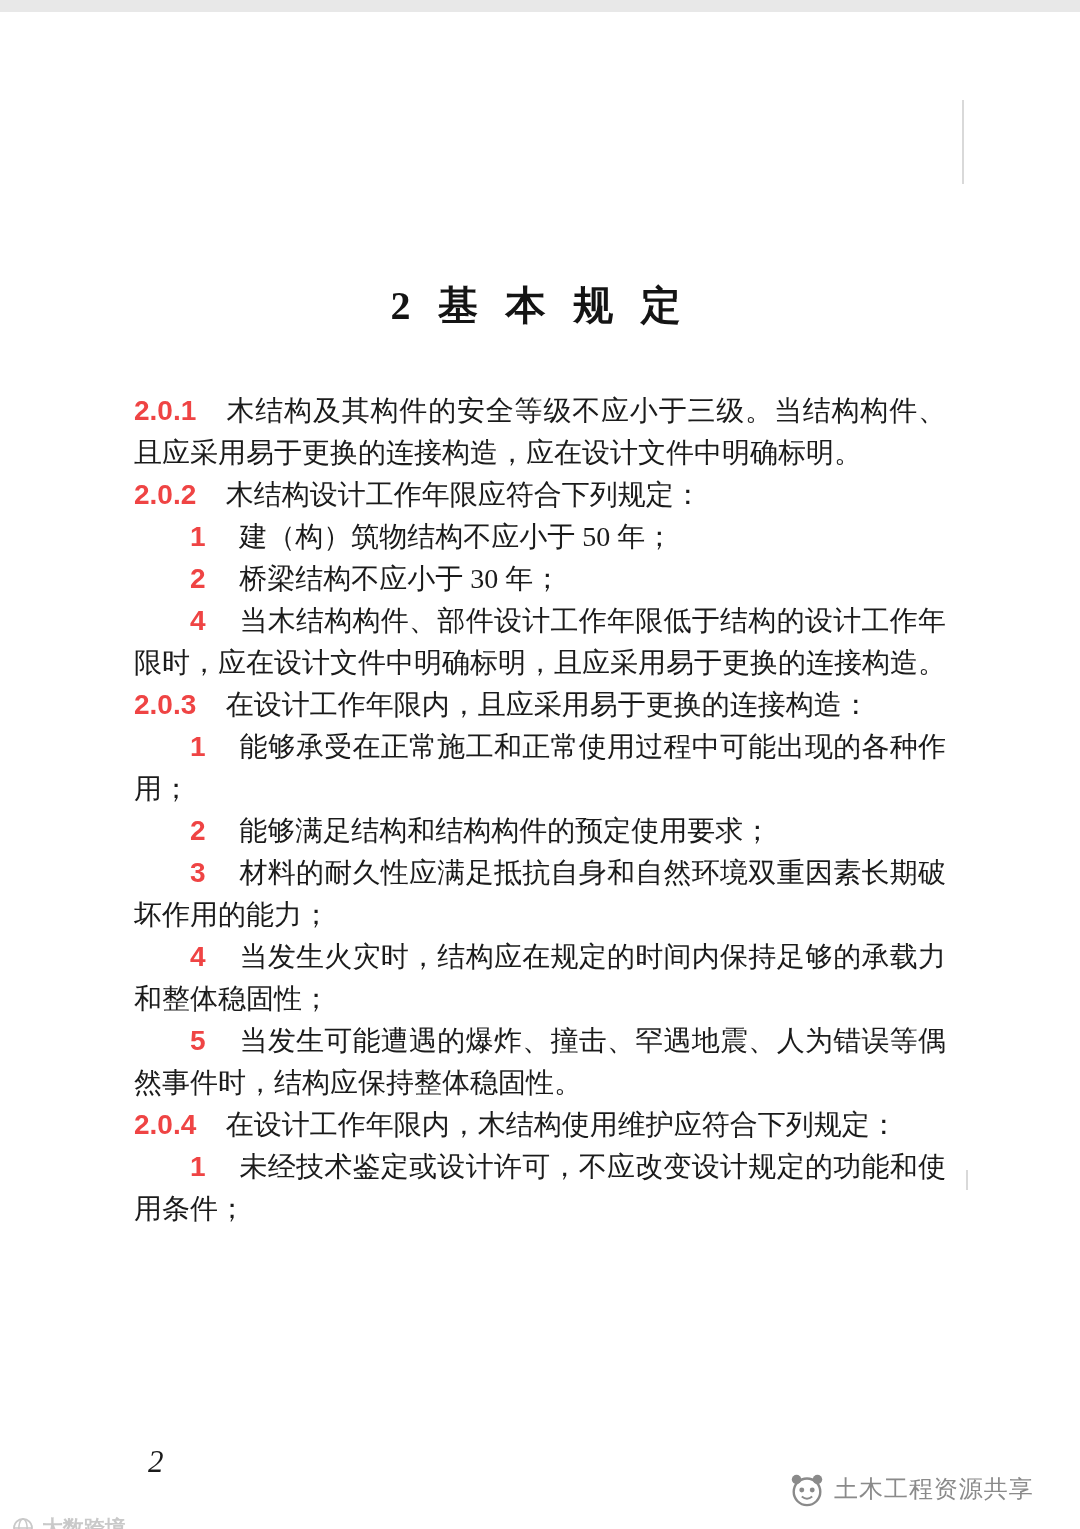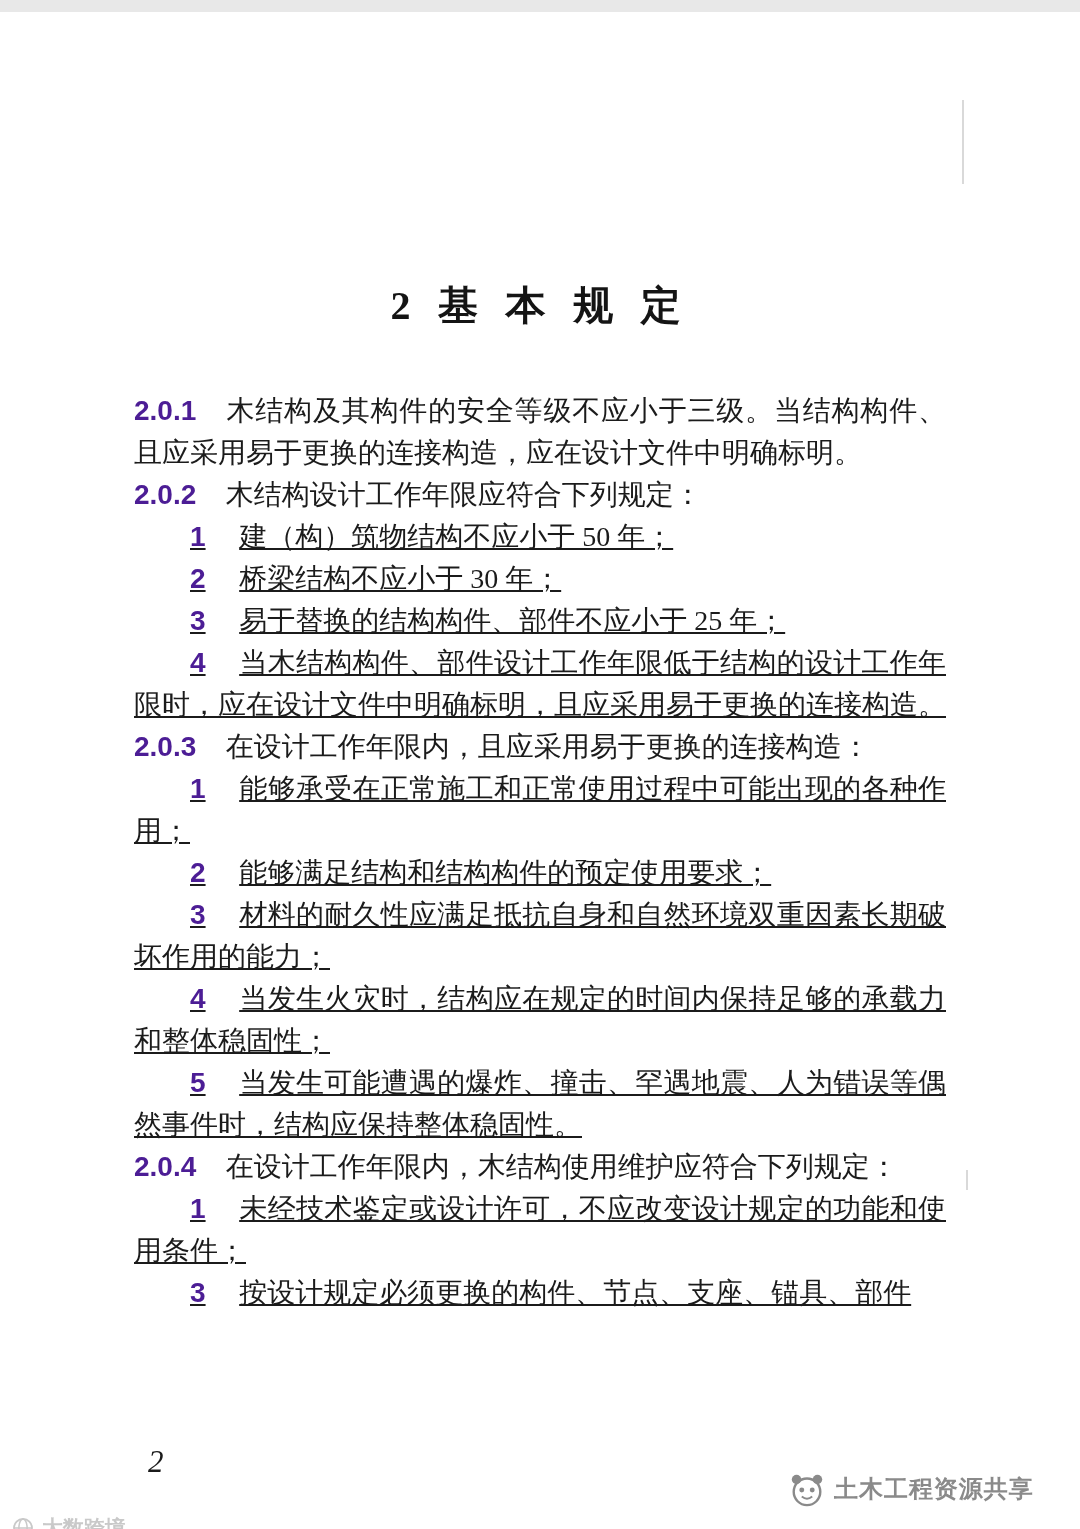--- a/index.html
+++ b/index.html
@@ -31,44 +31,44 @@
     left: 134px;
     width: 812px;
     font-size: 28px;
     line-height: 42px;
     text-align: justify;
   }
   .para { margin: 0; }
   .para .num {
     font-family: "Liberation Sans", "DejaVu Sans", sans-serif;
     font-weight: 700;
-    color: #4c1d95;
+    color: #ef4444;
   }
   .para.clause .num { margin-right: 1.05em; }
-  .para.item { text-indent: 2em; text-decoration: underline; }
+  .para.item { text-indent: 2em; }
   .para.item .num { margin-right: 1.2em; }
   .page-number {
     position: absolute;
     left: 148px;
     top: 1432px;
     font-size: 31px;
     font-style: italic;
     color: #1b1b1b;
   }
   .watermark-right {
     position: absolute;
     left: 788px;
     top: 1458px;
     display: flex;
     align-items: center;
     gap: 8px;
     color: #8a8a8a;
     font-family: "Liberation Sans", "DejaVu Sans", sans-serif;
     font-size: 24px;
-    font-weight: 700;
+    font-weight: 400;
     letter-spacing: 0.04em;
   }
   .watermark-left {
     position: absolute;
     left: 8px;
     bottom: -2px;
     display: flex;
     align-items: center;
     gap: 4px;
     color: #c9c9c9;
@@ -91,31 +91,29 @@
   <div class="scan-artifact artifact-1"></div>
   <div class="scan-artifact artifact-2"></div>
 
   <h1 class="doc-title">2  基 本 规 定</h1>
 
   <div class="doc-body">
       <p class="para clause"><span class="num">2.0.1</span><span class="text">木结构及其构件的安全等级不应小于三级。当结构构件、且应采用易于更换的连接构造，应在设计文件中明确标明。</span></p>
       <p class="para clause"><span class="num">2.0.2</span><span class="text">木结构设计工作年限应符合下列规定：</span></p>
       <p class="para item"><span class="num">1</span><span class="text">建（构）筑物结构不应小于 50 年；</span></p>
       <p class="para item"><span class="num">2</span><span class="text">桥梁结构不应小于 30 年；</span></p>
-      <p class="para item"><span class="num">3</span><span class="text">易于替换的结构构件、部件不应小于 25 年；</span></p>
       <p class="para item"><span class="num">4</span><span class="text">当木结构构件、部件设计工作年限低于结构的设计工作年限时，应在设计文件中明确标明，且应采用易于更换的连接构造。</span></p>
       <p class="para clause"><span class="num">2.0.3</span><span class="text">在设计工作年限内，且应采用易于更换的连接构造：</span></p>
       <p class="para item"><span class="num">1</span><span class="text">能够承受在正常施工和正常使用过程中可能出现的各种作用；</span></p>
       <p class="para item"><span class="num">2</span><span class="text">能够满足结构和结构构件的预定使用要求；</span></p>
       <p class="para item"><span class="num">3</span><span class="text">材料的耐久性应满足抵抗自身和自然环境双重因素长期破坏作用的能力；</span></p>
       <p class="para item"><span class="num">4</span><span class="text">当发生火灾时，结构应在规定的时间内保持足够的承载力和整体稳固性；</span></p>
       <p class="para item"><span class="num">5</span><span class="text">当发生可能遭遇的爆炸、撞击、罕遇地震、人为错误等偶然事件时，结构应保持整体稳固性。</span></p>
       <p class="para clause"><span class="num">2.0.4</span><span class="text">在设计工作年限内，木结构使用维护应符合下列规定：</span></p>
       <p class="para item"><span class="num">1</span><span class="text">未经技术鉴定或设计许可，不应改变设计规定的功能和使用条件；</span></p>
-      <p class="para item"><span class="num">3</span><span class="text">按设计规定必须更换的构件、节点、支座、锚具、部件</span></p>
     </div>
 
   <div class="page-number">2</div>
 
   <div class="watermark-right">
     <span style="display:inline-flex;">
       <svg width="38" height="38" viewBox="0 0 40 40" aria-hidden="true">
         <circle cx="20" cy="23" r="14" fill="none" stroke="#8a8a8a" stroke-width="2.5"></circle>
         <circle cx="9" cy="10" r="5" fill="#8a8a8a"></circle>
         <circle cx="31" cy="10" r="5" fill="#8a8a8a"></circle>

